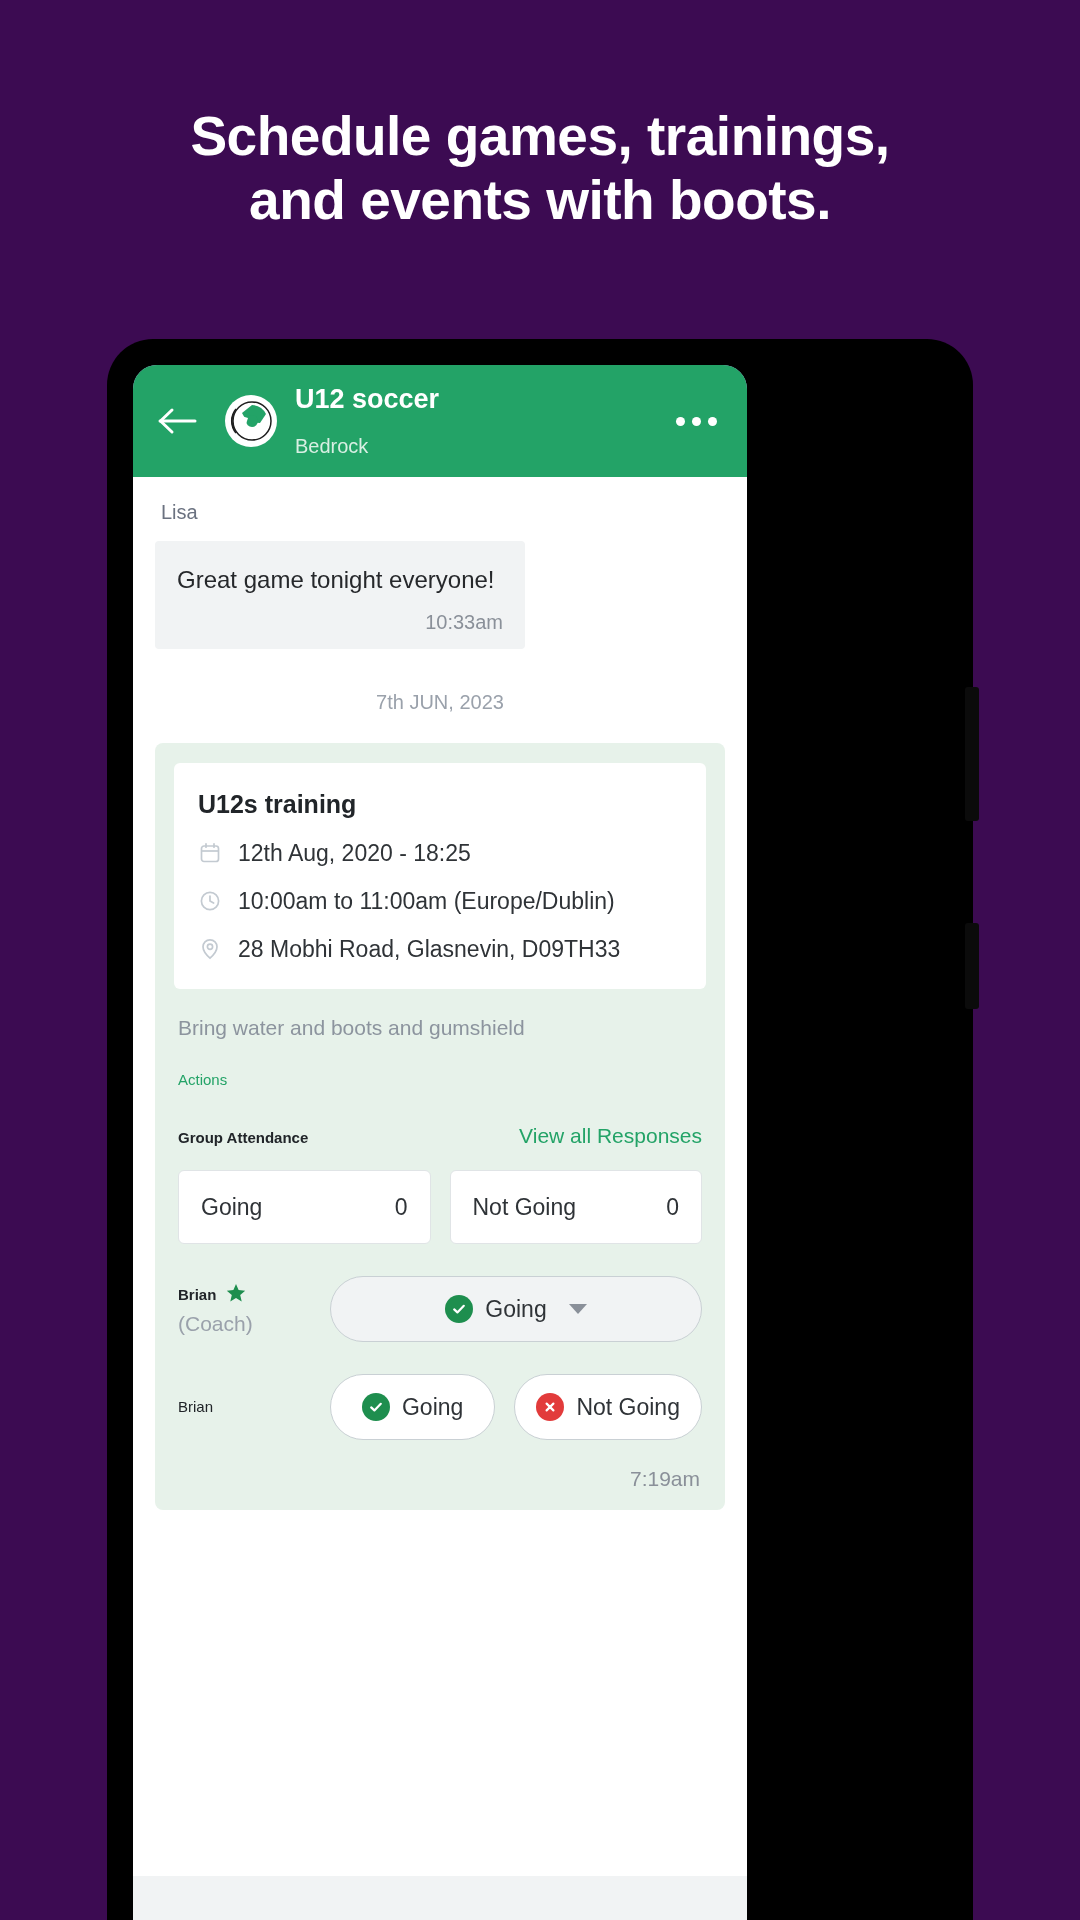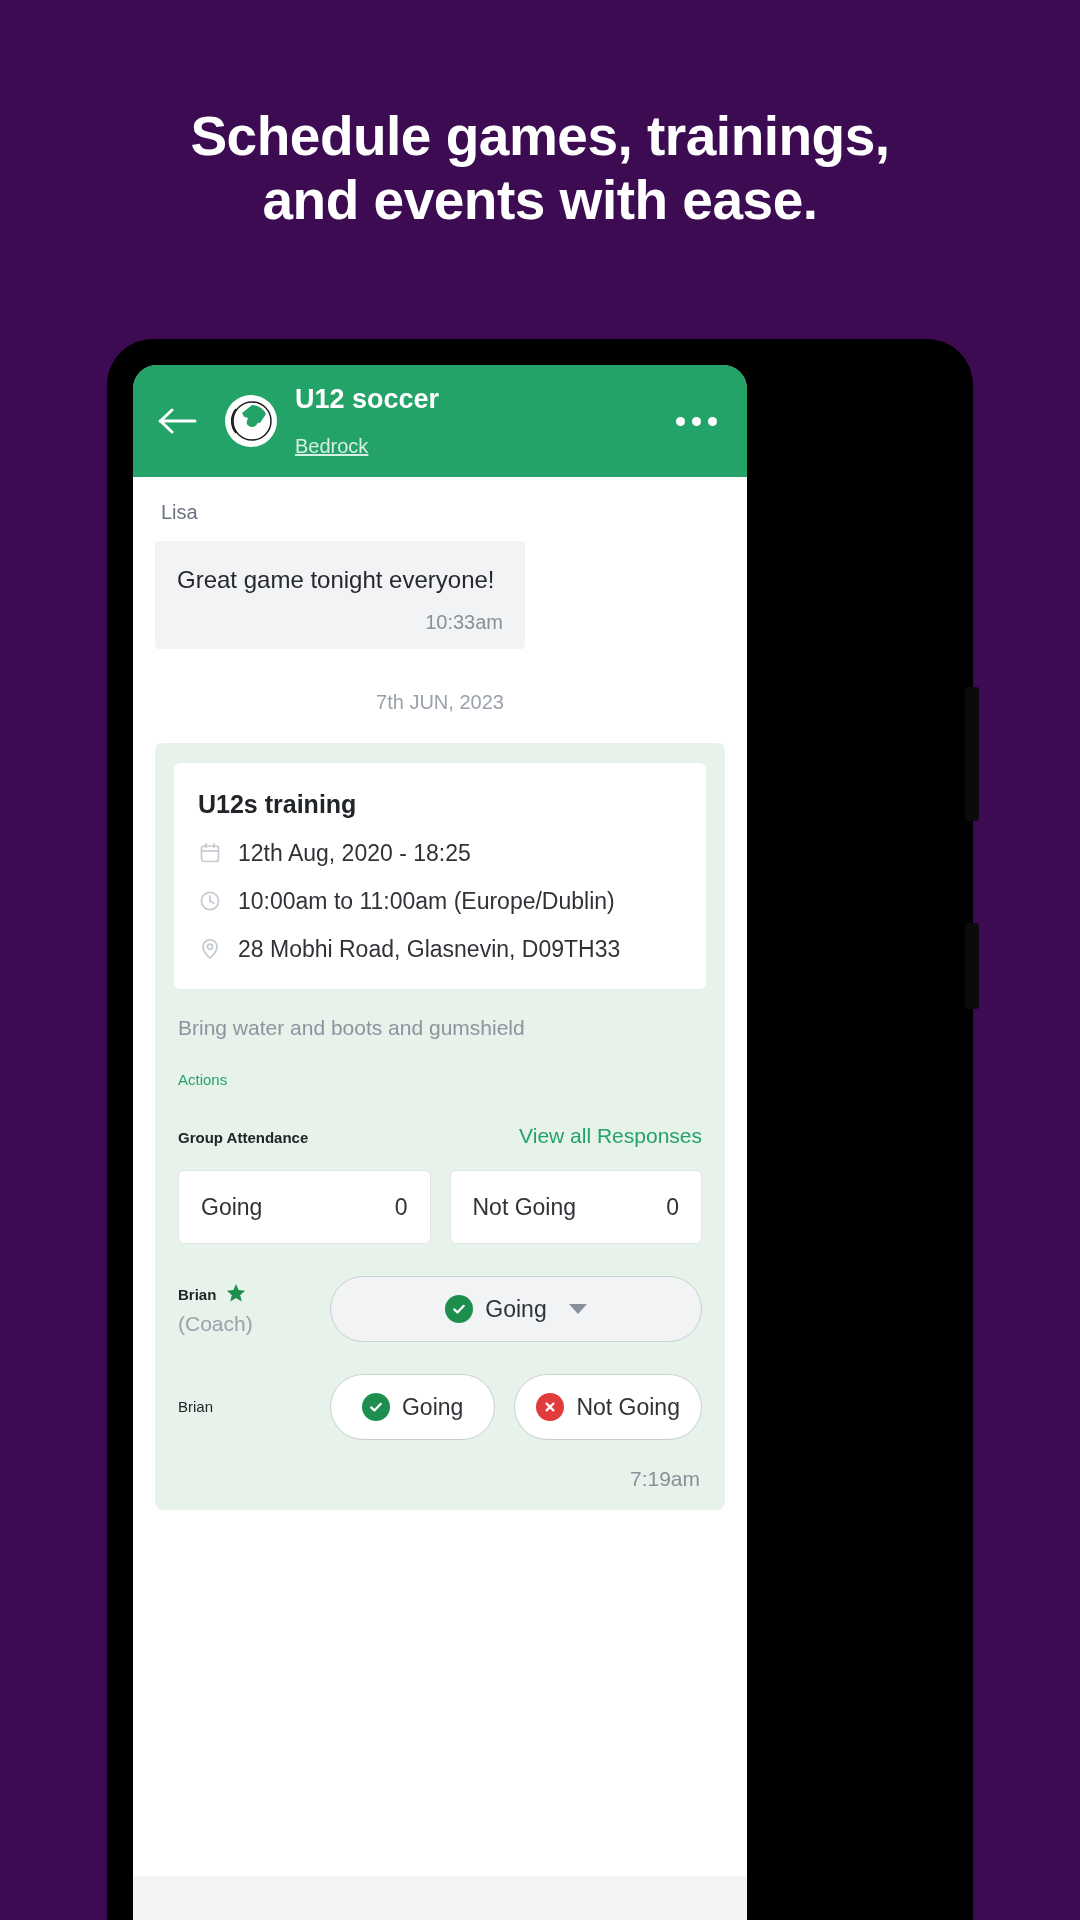--- a/index.html
+++ b/index.html
@@ -85,21 +85,20 @@
     font-weight: 700;
     line-height: 32px;
     white-space: nowrap;
   }
   .appbar-sub {
     color: #D8EFE3;
     font-size: 20px;
     line-height: 26px;
     margin-top: 18px;
     white-space: nowrap;
-    text-decoration: underline;
   }
   .kebab {
     flex: 0 0 auto;
     display: flex;
     gap: 7px;
     align-items: center;
     padding: 12px 4px;
   }
   .kebab i {
     width: 9px; height: 9px; border-radius: 50%;
@@ -311,21 +310,21 @@
     left: 0; right: 0; bottom: 0;
     height: 44px;
     background: #F1F3F4;
   }
 </style>
 </head>
 <body>
 
 <div class="headline">
   <span class="line">Schedule games, trainings,</span>
-  <span class="line">and events with ease.</span>
+  <span class="line">and events with boots.</span>
 </div>
 
 <div class="phone-frame">
   <div class="side-btn b1"></div>
   <div class="side-btn b2"></div>
 
   <div class="phone-screen">
 
     <div class="app-bar">
       <div class="back-arrow">

